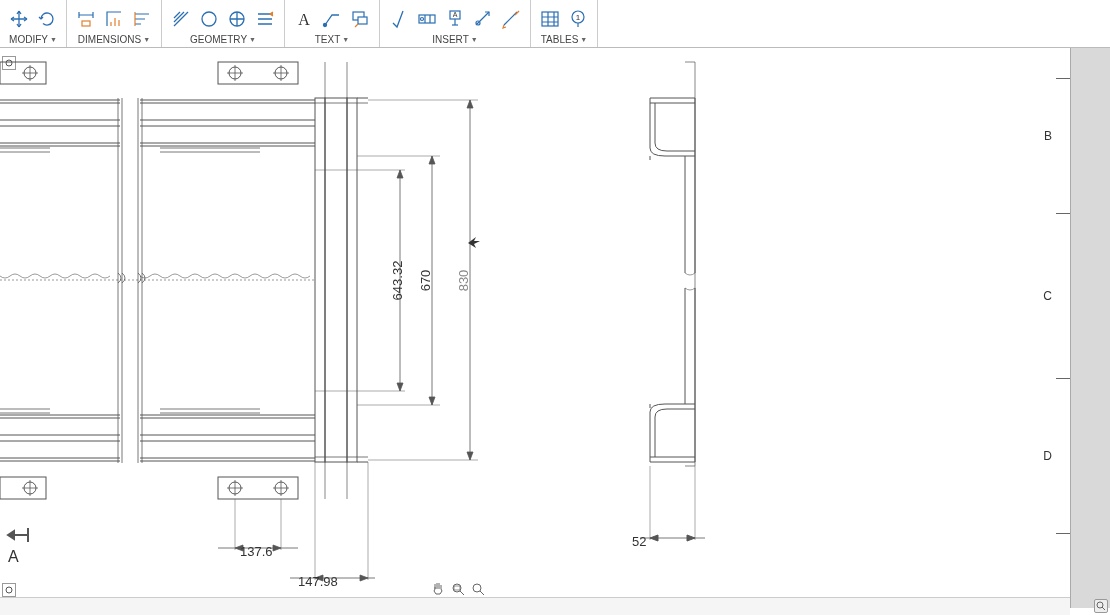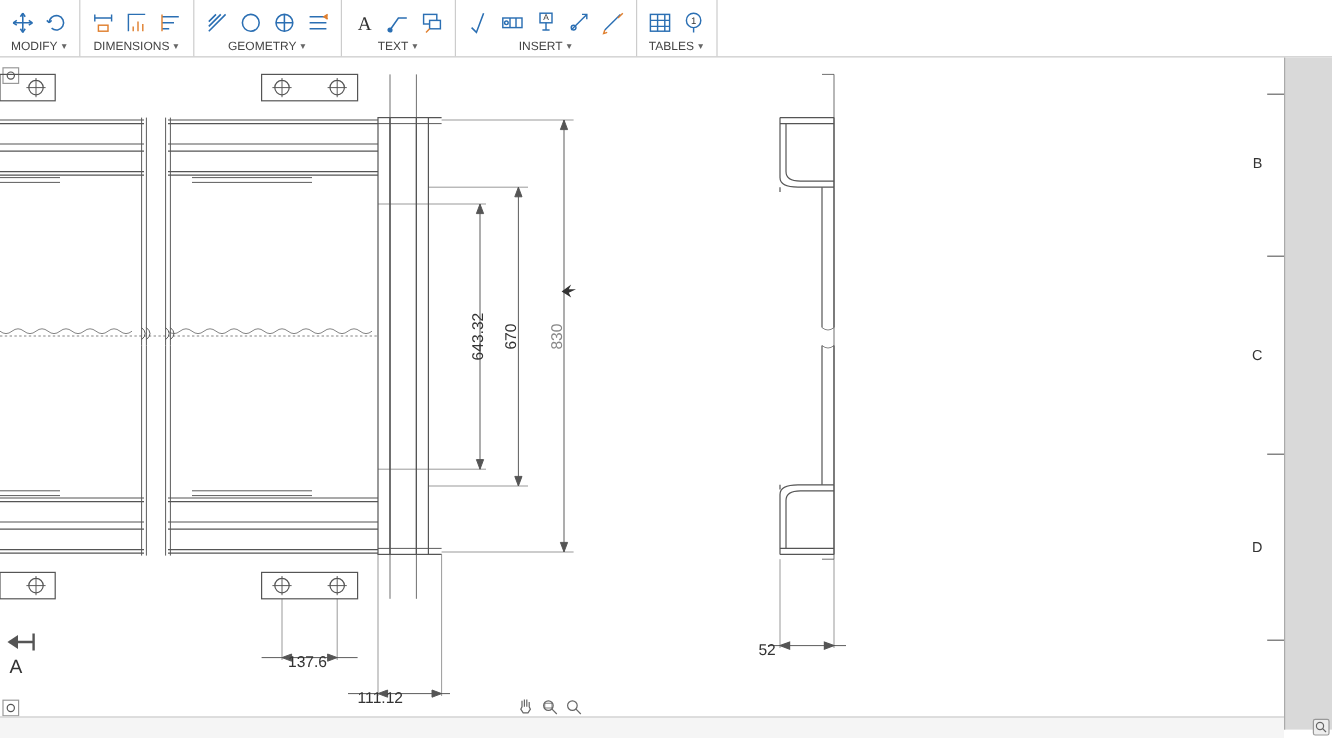--- a/index.html
+++ b/index.html
@@ -455,21 +455,21 @@
       <path d="M640 490 H705" stroke-width="0.8"></path>
       <path d="M650 490 l8 -3 v6 z M695 490 l-8 -3 v6 z" fill="#555"></path>
 
     </g>
   </svg>
 
   <div class="dim-label dim-v" style="left:378px;top:225px">643.32</div>
   <div class="dim-label dim-v" style="left:415px;top:225px">670</div>
   <div class="dim-label dim-v" style="left:453px;top:225px;color:#888">830</div>
   <div class="dim-label" style="left:240px;top:496px">137.6</div>
-  <div class="dim-label" style="left:298px;top:526px">111.12</div>
+  <div class="dim-label" style="left:298px;top:526px">147.98</div>
   <div class="dim-label" style="left:632px;top:486px">52</div>
   <div class="dim-label" style="left:8px;top:500px;font-size:16px">A</div>
 
   <div class="ruler-tick-area">
     <div class="ruler-tick" style="top:30px"></div>
     <div class="ruler-tick" style="top:165px"></div>
     <div class="ruler-tick" style="top:330px"></div>
     <div class="ruler-tick" style="top:485px"></div>
   </div>
   <div class="ruler-label" style="top:88px">B</div>

